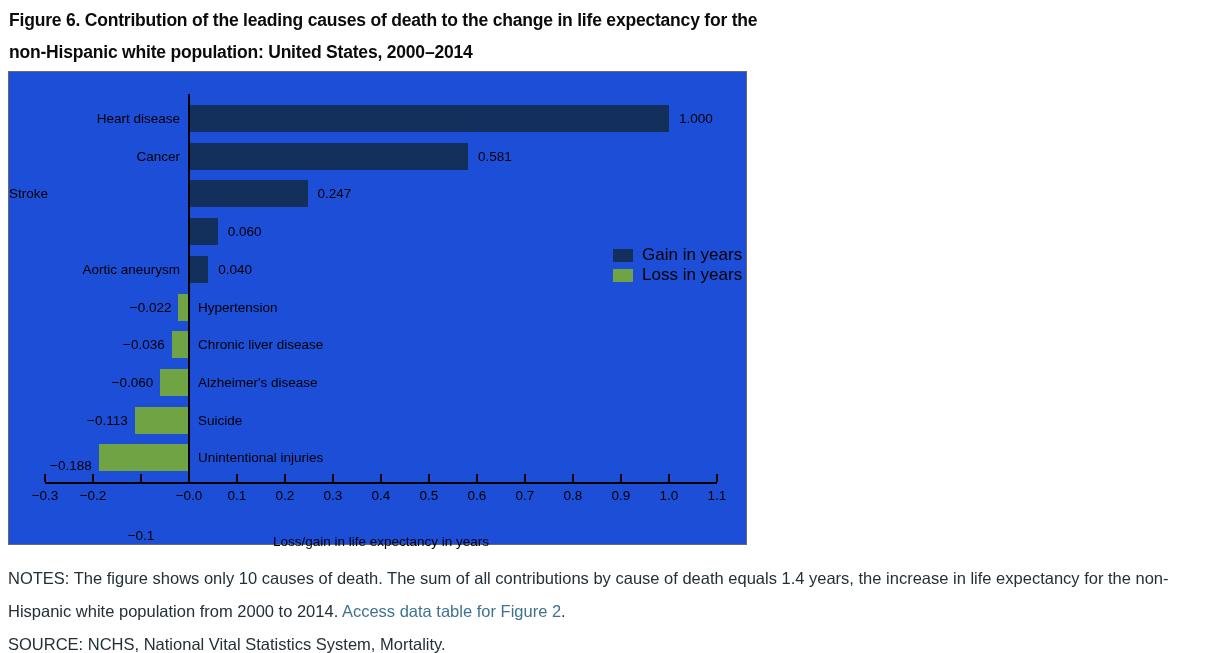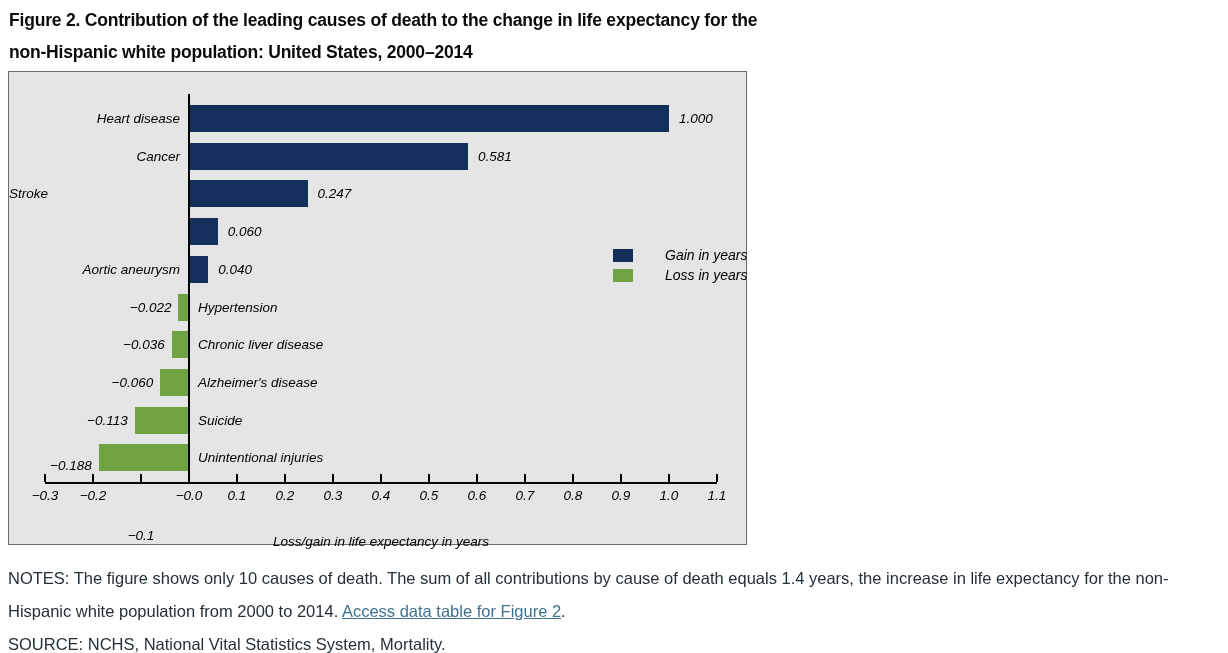--- a/index.html
+++ b/index.html
@@ -7,52 +7,52 @@
     width:1228px;height:653px;position:relative;overflow:hidden;
     background:#ffffff;font-family:"Liberation Sans",sans-serif;
   }
   .figure-title{
     position:absolute;left:9px;top:4px;width:1000px;
     font-size:17.5px;font-weight:bold;color:#0b0b0b;line-height:32px;
     letter-spacing:-0.2px;
   }
   .chart-box{
     position:absolute;left:8px;top:71px;width:737px;height:472px;
-    border:1px solid #6a6a6a;background:#e5e5e5;font-style:italic;
+    border:1px solid #6a6a6a;background:#1d4ed8;
   }
   .plot{position:absolute;left:0;top:0;width:100%;height:100%;}
   .bar{position:absolute;height:27px;}
   .cat-label,.val-label,.tick-label{
     position:absolute;font-size:13.5px;color:#000;white-space:nowrap;
   }
   .cat-label,.val-label{height:27px;line-height:27px;}
   .tick-label{text-align:center;line-height:15px;}
   .zero-line,.axis-line,.tick-mark{position:absolute;background:#000;}
   .x-axis-title{
     position:absolute;text-align:center;font-size:13.5px;color:#000;margin-top:24px;
   }
   .legend{position:absolute;left:604px;top:173px;}
   .legend-row{display:flex;align-items:center;height:20px;}
   .legend-swatch{width:20px;height:13px;flex:0 0 auto;}
-  .legend-label{margin-left:32px;font-size:14px;color:#000;white-space:nowrap;}
+  .legend-label{margin-left:9px;font-size:17px;color:#000;white-space:nowrap;}
   .notes{
     position:absolute;left:8px;top:562px;width:1212px;
     font-size:16.5px;color:#243038;line-height:33px;margin:0;
   }
   .source{
     position:absolute;left:8px;top:628px;width:1212px;
     font-size:16.5px;color:#243038;line-height:33px;margin:0;
   }
-  .data-link{color:#3f7290;text-decoration:underline;cursor:pointer;}
+  .data-link{color:#3f7290;cursor:pointer;}
 </style>
 </head>
 <body>
 
 <div class="figure-title">
-  <div>Figure 2. Contribution of the leading causes of death to the change in life expectancy for the</div>
+  <div>Figure 6. Contribution of the leading causes of death to the change in life expectancy for the</div>
   <div>non-Hispanic white population: United States, 2000–2014</div>
 </div>
 
 <div class="chart-box">
   <div class="plot" id="plot">
       <div class="bar" style="left: 180px; top: 33px; width: 480px; background: rgb(19, 47, 91);"></div>
       <div class="cat-label" style="left: 0px; top: 33px; width: 171px; text-align: right;">Heart disease</div>
       <div class="val-label" style="left: 670px; top: 33px;">1.000</div>
       <div class="bar" style="left: 180px; top: 70.7px; width: 278.88px; background: rgb(19, 47, 91);"></div>
       <div class="cat-label" style="left: 0px; top: 70.7px; width: 171px; text-align: right;">Cancer</div>

